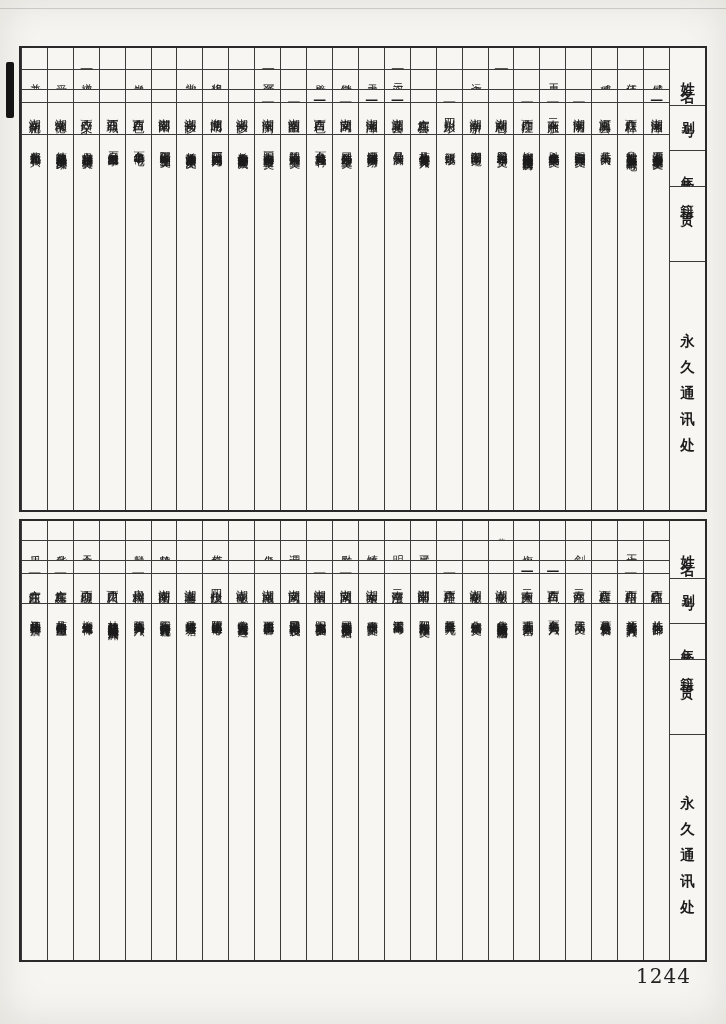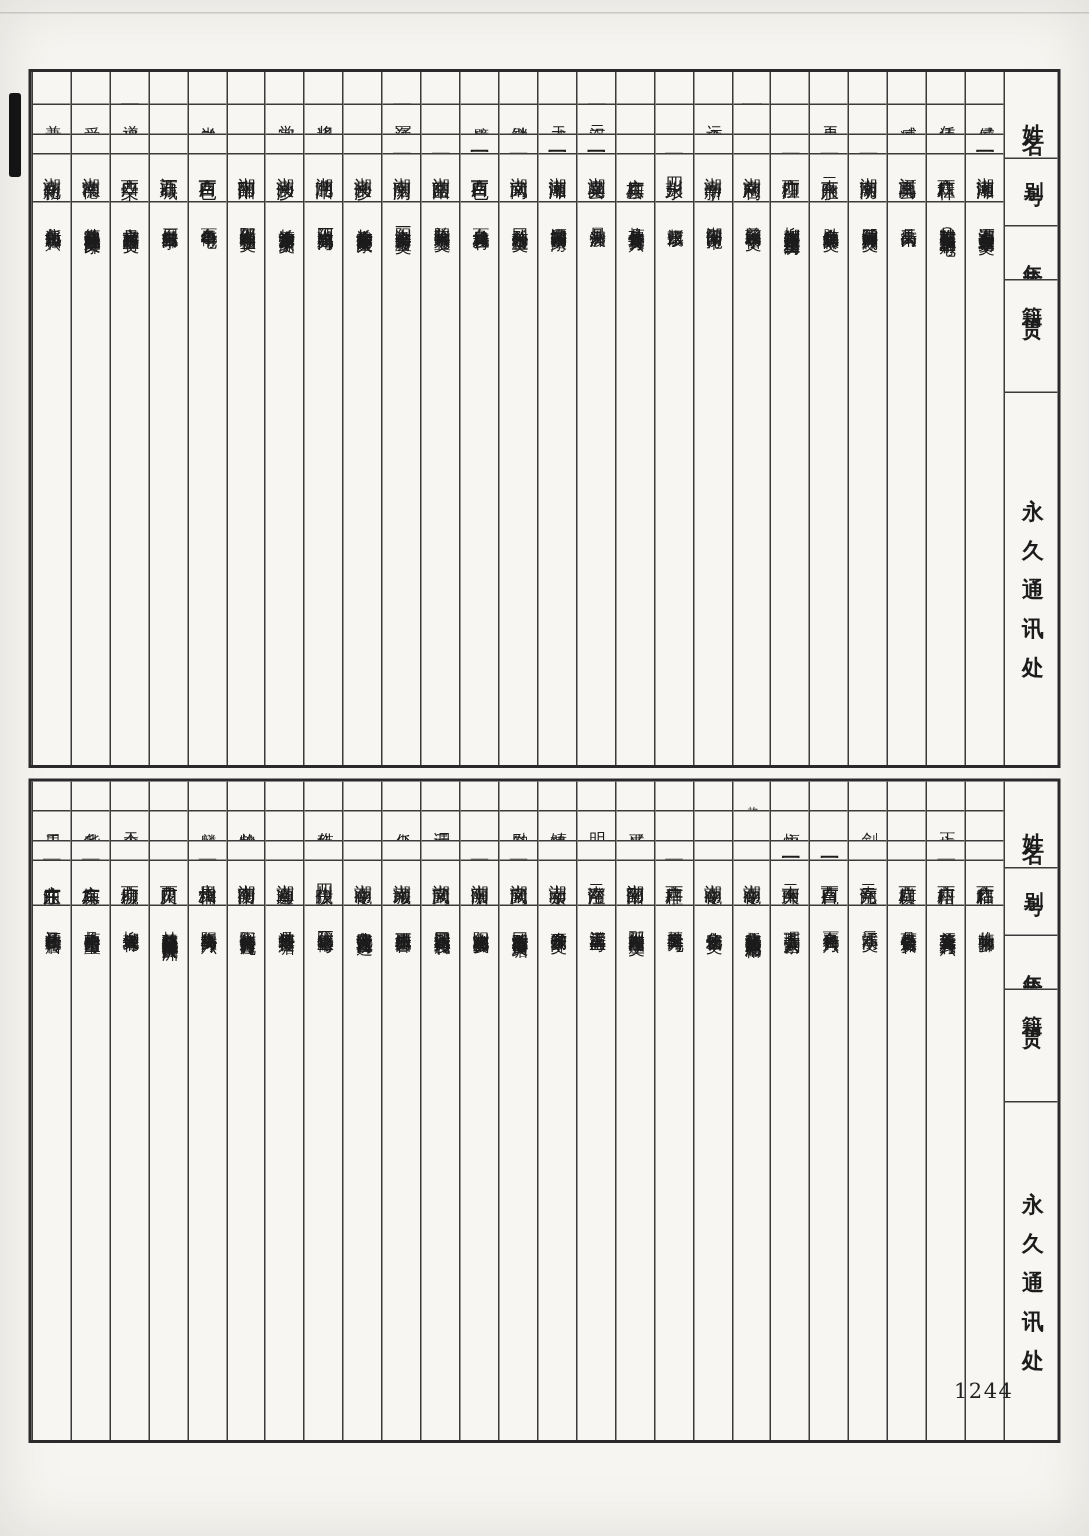--- a/index.html
+++ b/index.html
@@ -64,23 +64,23 @@
   }
   .head .vtxt{font-weight:700;}
   .head.c-name .vtxt{font-size:14.5px;letter-spacing:6px;}
   .head.c-alias .vtxt{font-size:13px;font-weight:700;letter-spacing:4px;}
   .head.c-age .vtxt{font-size:13px;font-weight:700;letter-spacing:3px;}
   .head.c-native .vtxt{font-size:13.5px;letter-spacing:10px;height:auto;}
   .head.c-address{align-items:center;padding-top:0;}
   .head.c-address .vtxt{font-size:14.5px;letter-spacing:26px;height:auto;}
   .note{font-size:7px;letter-spacing:0;font-weight:400;}
   .page-number{
-    position:absolute;left:636px;top:920px;
+    position:absolute;left:636px;top:964px;
     font-family:"DejaVu Serif",serif;
-    font-size:14px;letter-spacing:1px;color:#222;
+    font-size:20px;letter-spacing:1px;color:#222;
   }
 </style>
 </head>
 <body>
 
 <div class="sheet">
   <div class="edge-line"></div>
   <div class="ink-artifact"></div>
 
   <div class="regtable t-top">

